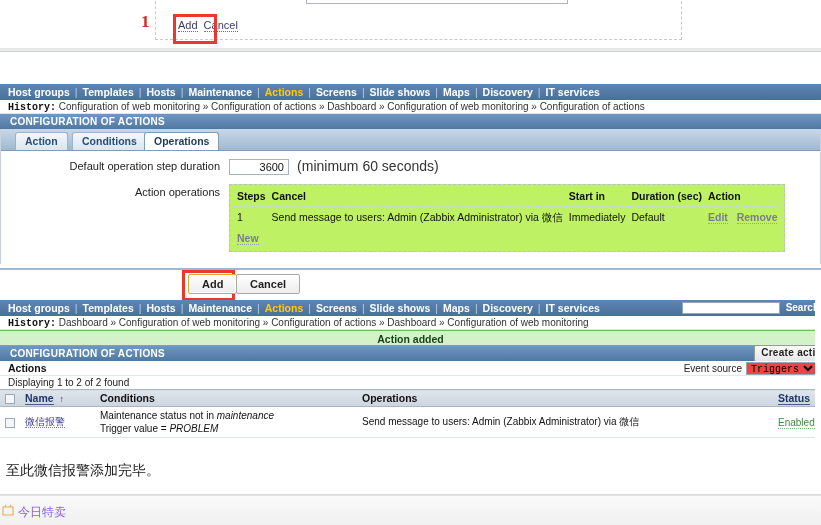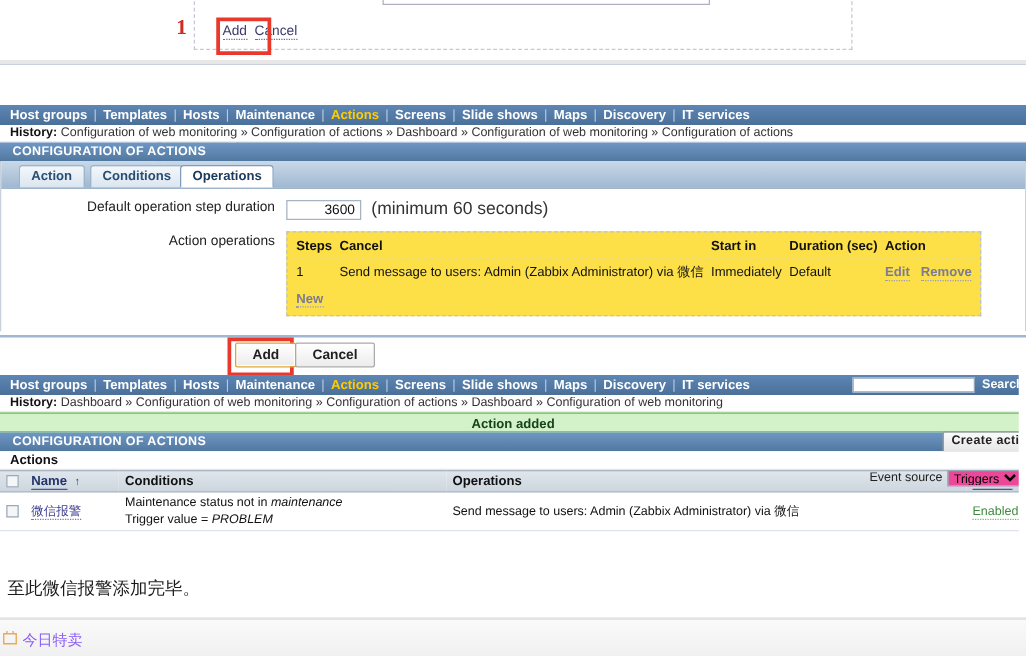--- a/index.html
+++ b/index.html
@@ -63,21 +63,21 @@
   .submenu .inner{padding-left:8px;white-space:nowrap;}
   .submenu a{color:#ffffff;text-decoration:none;}
   .submenu .sep{color:#b9cde2;margin:0 5px;font-weight:normal;}
   .submenu .act{color:#ffcc00;}
 
   .history{
     width:821px;height:14px;line-height:14px;background:#ffffff;
     font-size:10px;color:#333;padding-left:8px;box-sizing:border-box;
     border-bottom:1px solid #dfe5ea;white-space:nowrap;
   }
-  .history b{color:#111;}
+  .history b{color:#111;font-family:Liberation Mono, monospace;}
 
   .pageheader{
     width:821px;height:15px;line-height:15px;
     background:linear-gradient(#6f97c4,#50789f);
     color:#fff;font-size:10px;font-weight:bold;letter-spacing:.3px;
     padding-left:10px;box-sizing:border-box;position:relative;
   }
 
   .formbody{
     width:821px;background:#ffffff;box-sizing:border-box;
@@ -108,21 +108,21 @@
 
   input.txt{
     font-family:"Liberation Sans",sans-serif;font-size:11px;
     height:16px;line-height:16px;border:1px solid #a5b3c2;background:#fff;
     box-sizing:border-box;padding:0 4px;text-align:right;color:#111;
   }
   .hint{color:#333;font-size:14px;margin-left:5px;}
 
   
   .optable{
-    width:556px;border:1px dashed #b9c2cc;background:#fde047;
+    width:556px;border:1px dashed #b9c2cc;background:#bef264;
     box-sizing:border-box;padding:2px 4px 3px 4px;
   }
   .optable table{border-collapse:collapse;width:100%;font-size:10.5px;}
   .optable th{
     text-align:left;font-weight:bold;color:#111;font-size:10.5px;
     padding:1px 3px 2px 3px;border-bottom:1px dashed #cfd6de;white-space:nowrap;
   }
   .optable td{padding:2px 3px;color:#111;vertical-align:top;white-space:nowrap;}
   .lnk-grey{color:#7b7b95;border-bottom:1px dotted #9d9db4;cursor:pointer;font-weight:bold;}
 
@@ -175,26 +175,26 @@
     background:linear-gradient(#fbfbfb,#e6e6e6);border:1px solid #9a9a9a;
     border-radius:2px;cursor:pointer;white-space:nowrap;
   }
 
   .filterrow{
     width:821px;height:15px;line-height:15px;background:#ffffff;
     font-size:10.5px;font-weight:bold;color:#111;position:relative;
     padding-left:8px;box-sizing:border-box;border-bottom:1px solid #e2e7ec;
   }
   .filterrow .es{
-    position:absolute;right:4px;top:14px;font-weight:normal;font-size:10px;color:#222;
+    position:absolute;right:4px;top:0;font-weight:normal;font-size:10px;color:#222;
     display:flex;align-items:center;
   }
   .filterrow .es select{
-    font-family:Liberation Sans, sans-serif;font-size:10px;height:13px;
-    margin-left:4px;border:1px solid #9aa9b8;background:#ec4899;
+    font-family:Liberation Mono, monospace;font-size:10px;height:13px;
+    margin-left:4px;border:1px solid #9aa9b8;background:#ef4444;
   }
   .displaying{
     width:821px;height:13px;line-height:13px;font-size:10px;color:#222;
     padding-left:8px;box-sizing:border-box;background:#fff;
   }
 
   table.list{width:821px;border-collapse:collapse;font-size:10px;}
   table.list th{
     background:linear-gradient(#dfe5eb,#ccd5de);
     border-top:1px solid #aab6c2;border-bottom:1px solid #aab6c2;
@@ -372,20 +372,21 @@
     <div class="filterrow">
       <span>Actions</span>
       <span class="es">
         <span>Event source</span>
         <select>
           <option>Triggers</option>
         </select>
       </span>
     </div>
 
+    <div class="displaying">Displaying 1 to 2 of 2 found</div>
 
     <table class="list">
       <thead>
         <tr>
           <th style="width:18px;">
             <span class="cbx"></span>
           </th>
           <th style="width:75px;">
             <span class="hl">Name</span>
             <span class="sortarrow">↑</span>

